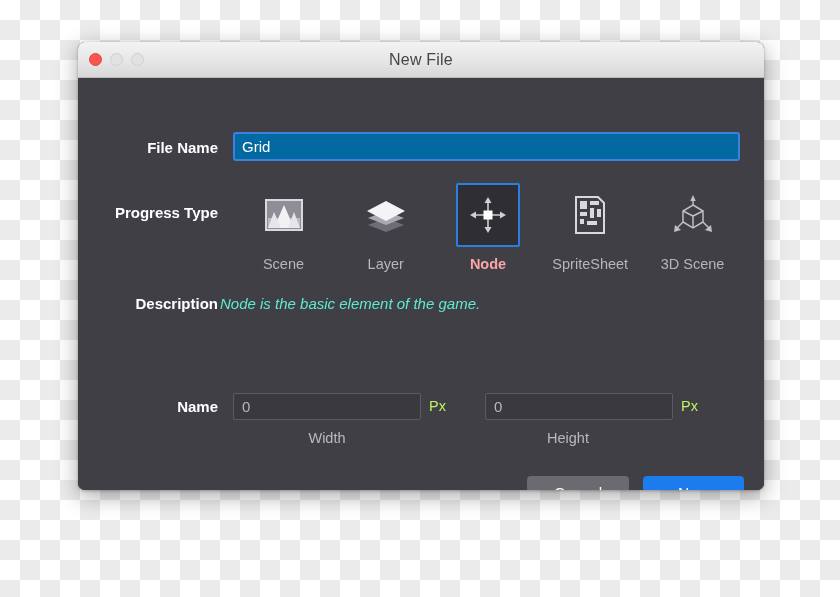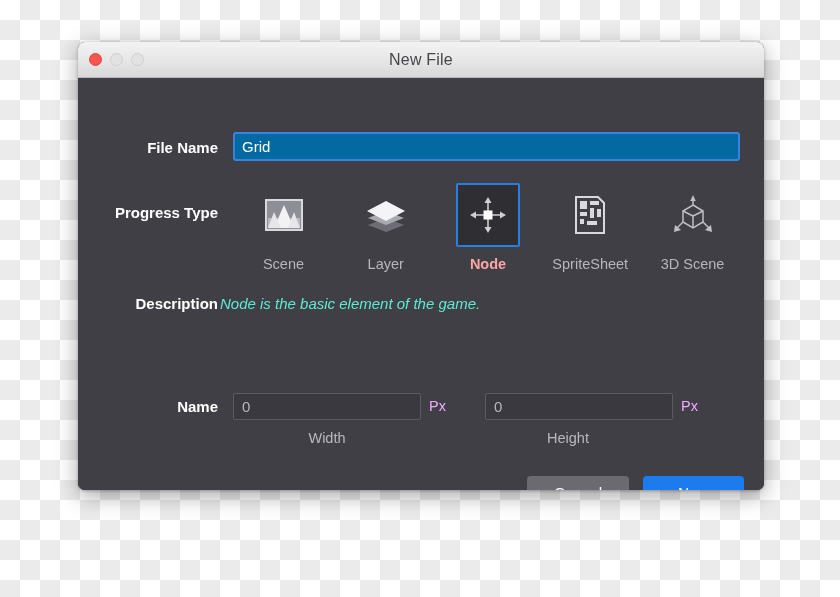--- a/index.html
+++ b/index.html
@@ -166,21 +166,21 @@
     font-family: "Liberation Sans", sans-serif;
     padding: 0 8px;
     outline: none;
   }
   .size-field.w { left: 155px; top: 315px; width: 188px; }
   .size-field.h { left: 407px; top: 315px; width: 188px; }
   .unit {
     position: absolute;
     top: 320px;
     font-size: 14.5px;
-    color: #f0abfc;
+    color: #bef264;
   }
   .unit.w { left: 351px; }
   .unit.h { left: 603px; }
   .sub-caption {
     position: absolute;
     top: 352px;
     font-size: 14.5px;
     color: #b9b9be;
     text-align: center;
     width: 188px;

